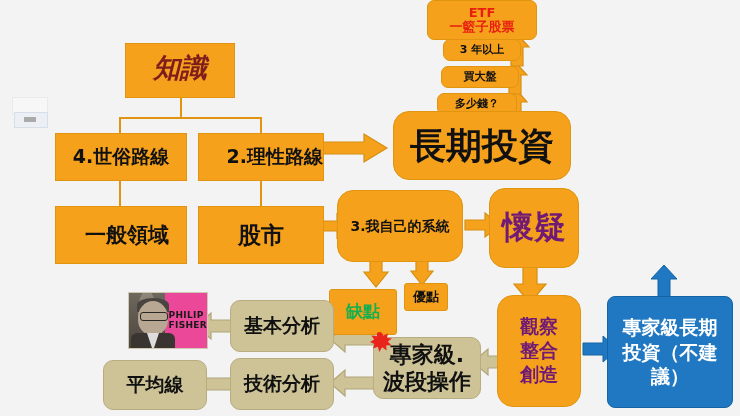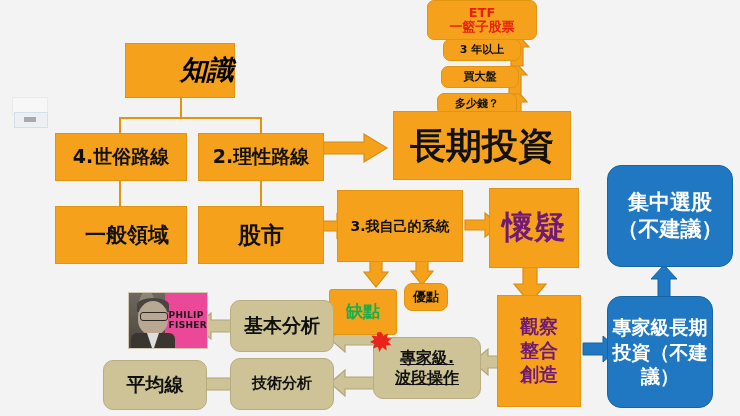--- a/index.html
+++ b/index.html
@@ -26,41 +26,41 @@
   .orange-rect{
     background:#f5a11c;
     color:#111;
     border:1px solid #e0940f;
   }
   
   .orange-round{
     background:#f5a11c;
     color:#111;
     border:1px solid #e0940f;
-    border-radius:0;
+    border-radius:16px;
   }
   .orange-round-sm{
     background:#f5a11c;color:#111;border:1px solid #e0940f;border-radius:7px;
   }
   
   .khaki{
     background:#cdc396;
     color:#111;
     border:1px solid #b8ad80;
     border-radius:10px;
   }
   
   .blue{
     background:#1f78c1;
     color:#ffffff;
     border:1px solid #1565a5;
     border-radius:14px;
   }
 
-  .red-brush{color:#000000;font-family:Liberation Sans, sans-serif;font-style:italic;text-align:right;}
+  .red-brush{color:#7f1d1d;font-family:Liberation Mono, monospace;font-style:italic;}
   .purple{color:#701a75;}
   .green{color:#12b050;}
 
   
   .line{position:absolute;background:#e0940f;z-index:1;}
 
   
   .arrow{position:absolute;z-index:4;}
   .arrow svg{display:block;overflow:visible;}
 
@@ -256,21 +256,21 @@
   </div>
 
   <div class="node orange-rect" style="left:125px;top:43px;width:110px;height:55px;font-size:27px;">
     <span class="red-brush">知識</span>
   </div>
 
   <div class="node orange-rect" style="left:55px;top:133px;width:132px;height:48px;font-size:19px;">
     <span>4.世俗路線</span>
   </div>
 
-  <div class="node orange-rect" style="left:198px;top:133px;width:126px;height:48px;font-size:19px;">
+  <div class="node orange-rect" style="left:198px;top:133px;width:126px;height:48px;font-size:19px;text-align:right;">
     <span>2.理性路線</span>
   </div>
 
   <div class="node orange-rect" style="left:55px;top:206px;width:132px;height:58px;font-size:21px;padding-left:12px;">
     <span>一般領域</span>
   </div>
 
   <div class="node orange-rect" style="left:198px;top:206px;width:126px;height:58px;font-size:23px;">
     <span>股市</span>
   </div>
@@ -284,42 +284,42 @@
   </div>
 
   <div class="node orange-round" style="left:489px;top:188px;width:90px;height:80px;font-size:32px;">
     <span class="purple">懷疑</span>
   </div>
 
   <div class="node orange-rect" style="left:329px;top:289px;width:68px;height:46px;font-size:17px;border-radius:3px;justify-content:flex-end;">
     <span class="green">缺點</span>
   </div>
 
-  <div class="node orange-rect" style="left:404px;top:283px;width:44px;height:28px;font-size:13px;border-radius:8px;">
+  <div class="node orange-rect" style="left:404px;top:283px;width:44px;height:28px;font-size:13px;border-radius:3px;">
     <span>優點</span>
   </div>
 
   <div class="node orange-round" style="left:497px;top:295px;width:84px;height:112px;font-size:19px;line-height:1.25;">
     <span class="purple">觀察
 整合
 創造</span>
   </div>
 
-  <div class="node khaki" style="left:373px;top:337px;width:108px;height:62px;font-size:16px;line-height:1.25;text-decoration:underline;">
+  <div class="node khaki" style="left:373px;top:337px;width:108px;height:62px;font-size:22px;line-height:1.25;">
     <span>專家級.
 波段操作</span>
   </div>
 
   <div class="burst" style="left:370px;top:332px;"></div>
 
   <div class="node khaki" style="left:230px;top:300px;width:104px;height:52px;font-size:19px;">
     <span>基本分析</span>
   </div>
 
-  <div class="node khaki" style="left:230px;top:358px;width:104px;height:52px;font-size:15px;">
+  <div class="node khaki" style="left:230px;top:358px;width:104px;height:52px;font-size:19px;">
     <span>技術分析</span>
   </div>
 
   <div class="node khaki" style="left:103px;top:360px;width:104px;height:50px;font-size:19px;text-align:center;">
     <span>平均線</span>
   </div>
 
   <div class="photo" style="left:128px;top:292px;width:78px;height:55px;">
     <div class="face">
       <div class="hair"></div>
@@ -327,24 +327,20 @@
         <div class="glasses"></div>
       <div class="suit"></div>
         <div class="shirt"></div>
     </div>
     <div class="cap">
       <div>PHILIP</div>
       <div>FISHER</div>
     </div>
   </div>
 
-  <div class="node blue" style="left:607px;top:165px;width:126px;height:102px;font-size:21px;line-height:1.3;">
-    <span>集中選股
-（不建議）</span>
-  </div>
-
-  <div class="node blue" style="left:607px;top:296px;width:106px;height:112px;font-size:19px;line-height:1.3;">
+
+  <div class="node blue" style="left:607px;top:296px;width:126px;height:112px;font-size:19px;line-height:1.3;border-radius:8px;">
     <span>專家級長期
 投資（不建
 議）</span>
   </div>
 
 </div>
 
 </body></html>

